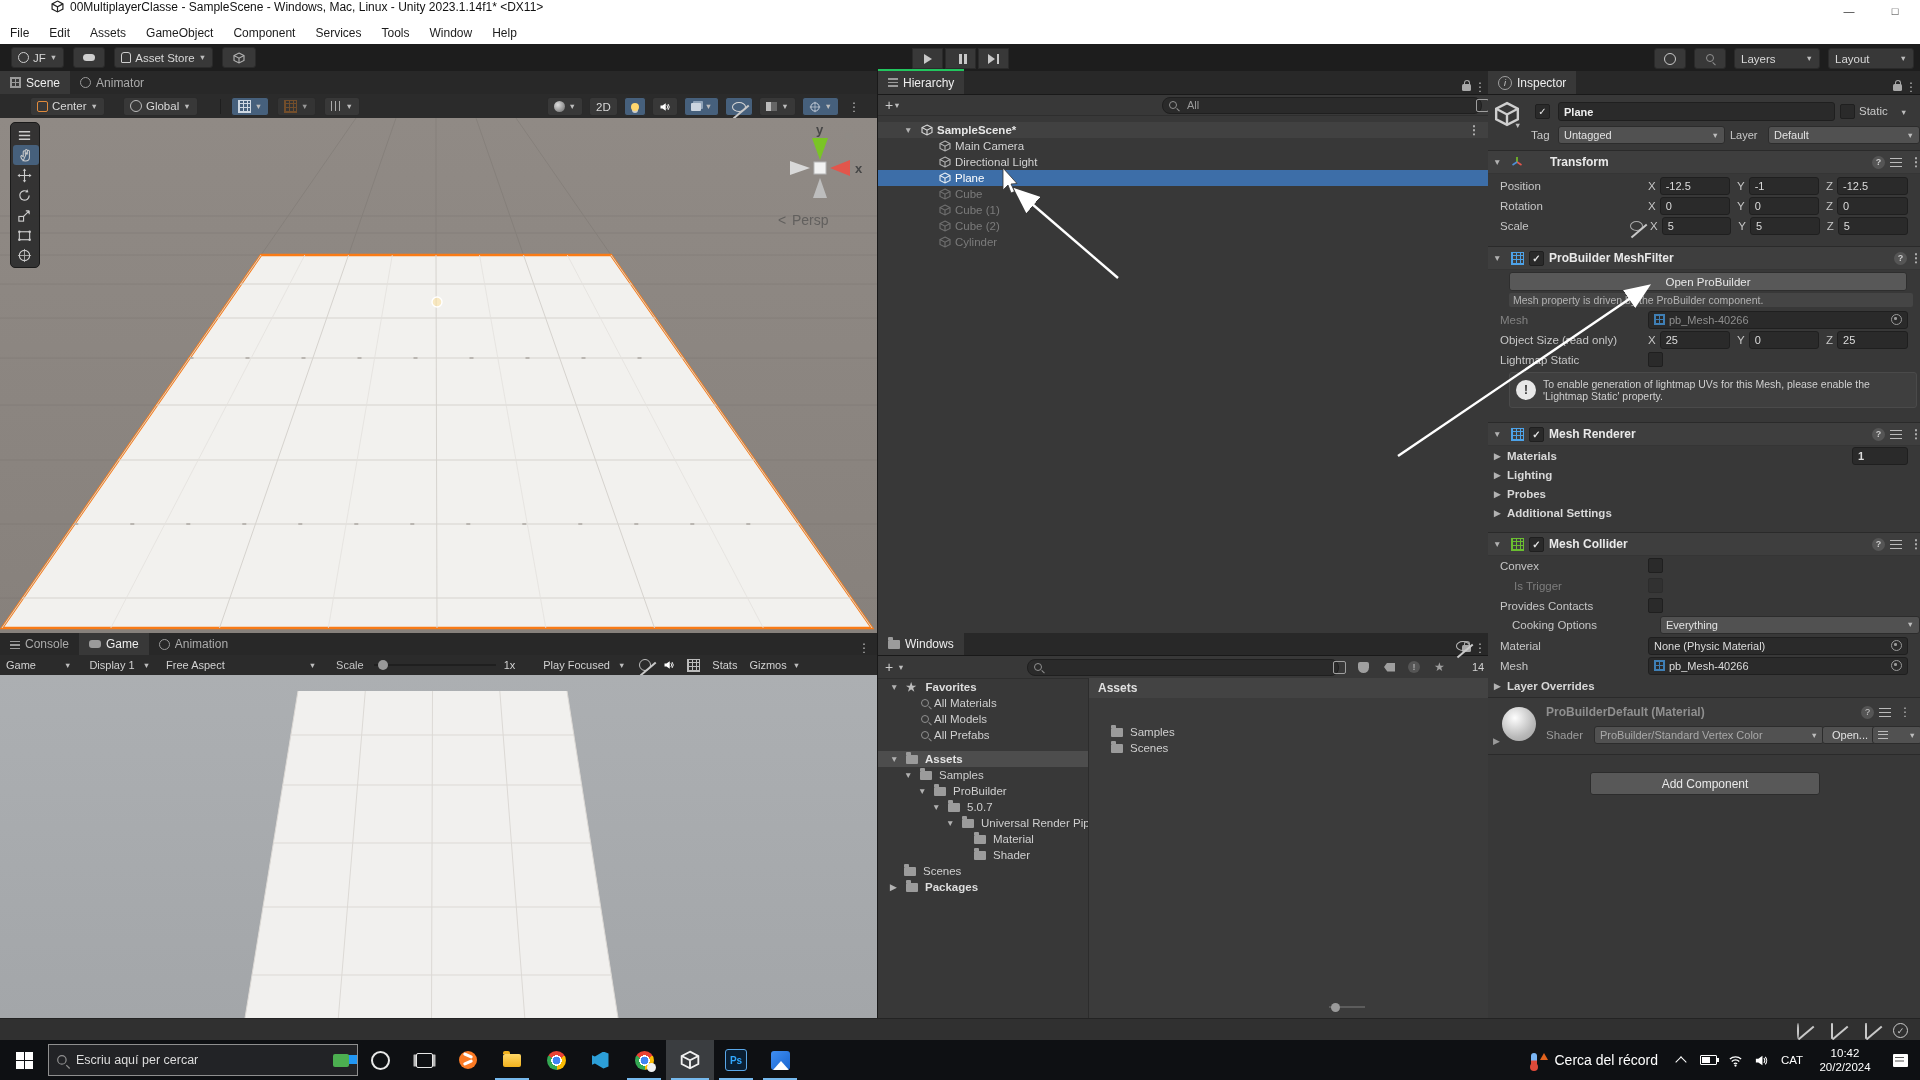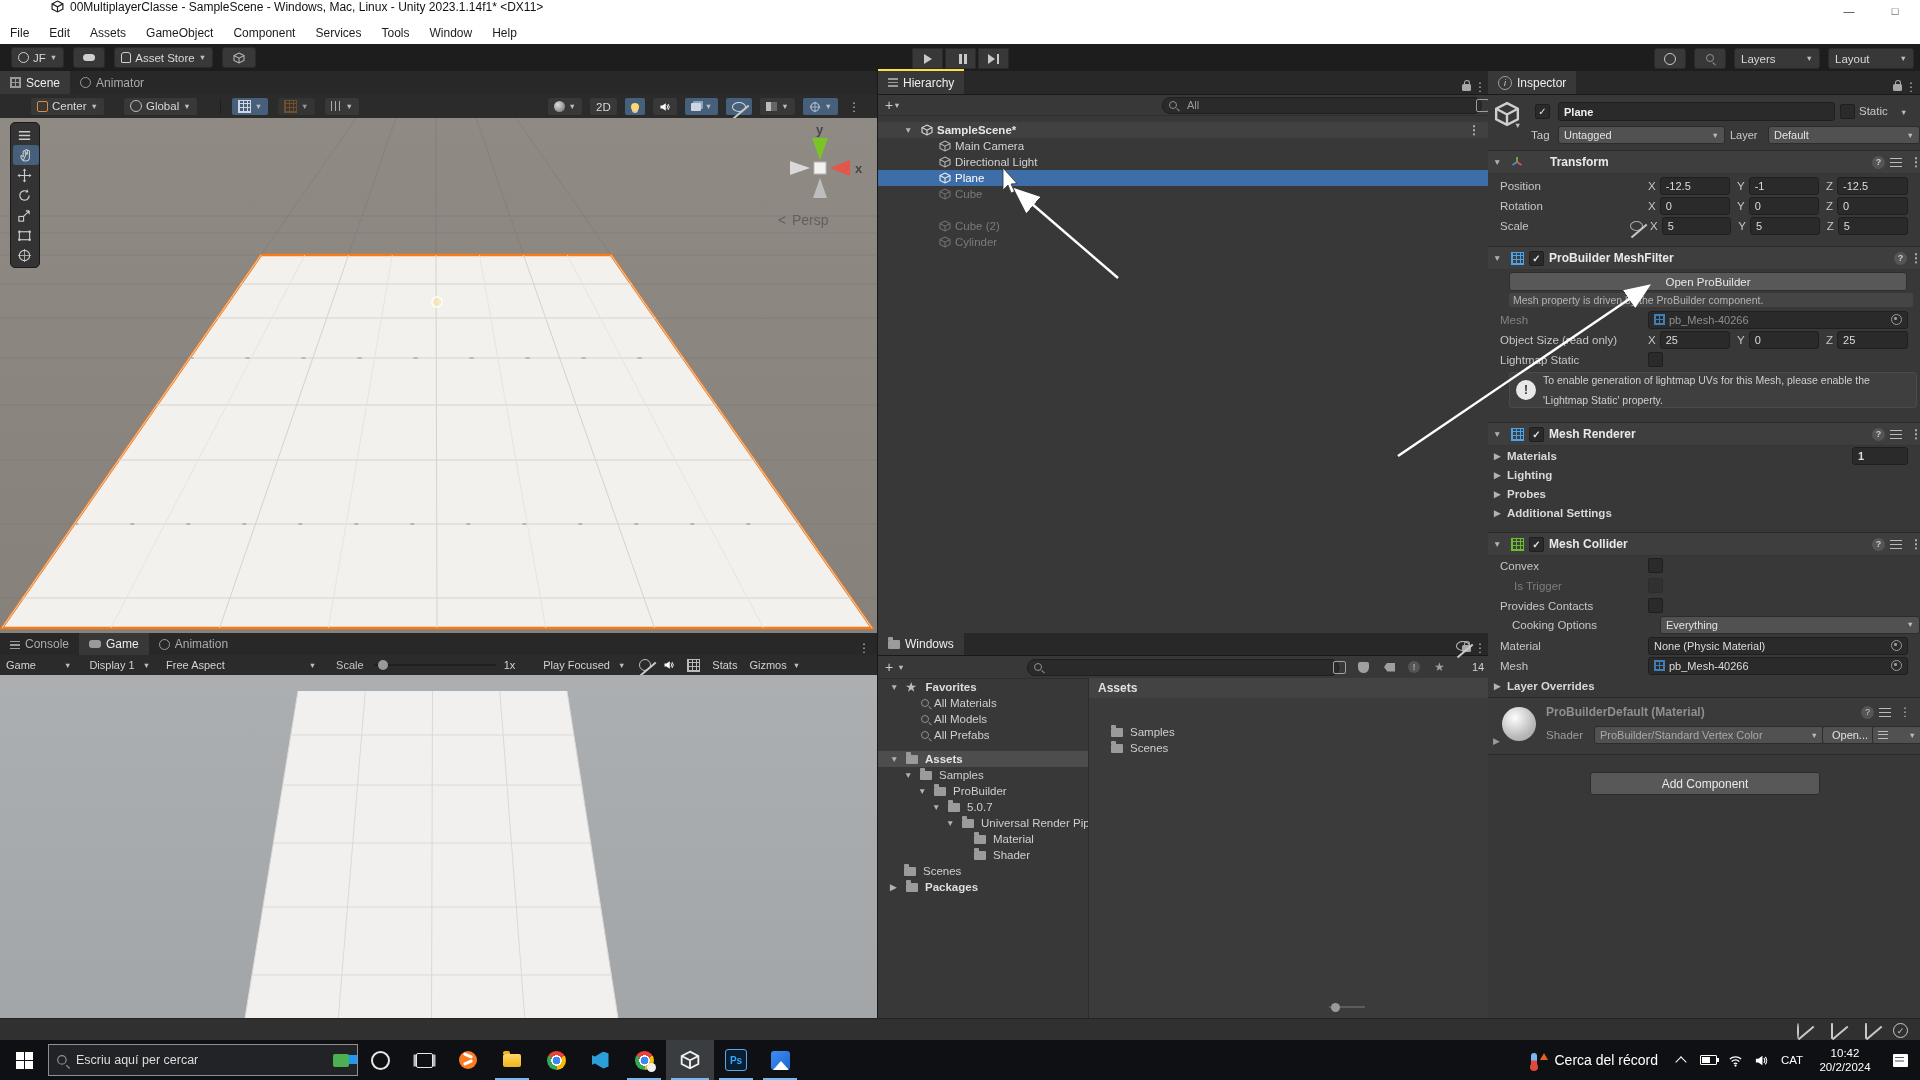--- a/index.html
+++ b/index.html
@@ -411,21 +411,21 @@
     <rect width="877" height="343" fill="url(#gvbg)"></rect>
     <polygon points="298,16 567,16 618,343 245,343" fill="#f1f0ee"></polygon>
     <g stroke="#dcd9d5" stroke-width="1">
       <path d="M298 16 245 343M365.3 16 338.3 343M432.5 16 431.5 343M499.8 16 524.8 343M567 16 618 343"></path>
       <path d="M290.9 60 573.9 60M282.8 110 581.6 110M273.4 168 590.7 168M263 232 600.7 232M252 300 611.3 300"></path>
     </g>
   </svg>
 
   <div class="abs" style="left:877px;top:71px;width:611px;height:562px;background:#383838;border-left:1px solid #191919;border-right:1px solid #191919">
     <div class="tabbar" style="height:23px">
-      <div class="tab active" style="border-top:2px solid #fde047">
+      <div class="tab active" style="border-top:2px solid #22c55e">
         <span style="width:10px;height:9px;background:repeating-linear-gradient(0deg,#9a9a9a 0 1.5px,transparent 1.5px 3.5px)"></span>
         <span>Hierarchy</span>
       </div>
       <span style="margin-left:auto" class="row">
         <span class="lk"></span>
         <span class="kb">⋮</span>
       </span>
     </div>
     <div class="row" style="height:20px;background:#383838;border-bottom:1px solid #2e2e2e;padding:0 7px">
       <span style="font-size:14px;color:#ccc">+</span>
@@ -465,20 +465,27 @@
           <use href="#i-cube"></use>
         </svg>
         <span>Plane</span>
       </div>
     <div class="hrow dis" style="left:0;top:115px;width:611px">
         <span style="width:57px"></span>
         <svg class="cub" viewBox="0 0 12 12">
           <use href="#i-cube"></use>
         </svg>
         <span>Cube</span>
+      </div>
+    <div class="hrow dis" style="left:0;top:131px;width:611px">
+        <span style="width:57px"></span>
+        <svg class="cub" viewBox="0 0 12 12">
+          <use href="#i-cube"></use>
+        </svg>
+        <span>Cube (1)</span>
       </div>
     <div class="hrow dis" style="left:0;top:147px;width:611px">
         <span style="width:57px"></span>
         <svg class="cub" viewBox="0 0 12 12">
           <use href="#i-cube"></use>
         </svg>
         <span>Cube (2)</span>
       </div>
     <div class="hrow dis" style="left:0;top:163px;width:611px">
         <span style="width:57px"></span>
@@ -758,21 +765,21 @@
             </div>
           </div>
       </div>
     </div>
     <div class="irow" style="left:12px;top:280px;width:408px">
       <span style="width:148px">Lightmap Static</span>
       <span class="cb"></span>
     </div>
     <div class="abs row" style="left:21px;top:301px;width:394px;height:34px;background:#3f3f3f;border:1px solid #4a4a4a;border-radius:3px;gap:7px;padding:0 6px">
       <span style="width:20px;height:20px;border-radius:50%;background:#e8e8e8;color:#333;font-weight:bold;display:flex;align-items:center;justify-content:center;flex:none">!</span>
-      <span style="font-size:10.5px;color:#cfcfcf;line-height:20px">To enable generation of lightmap UVs for this Mesh, please enable the 'Lightmap Static' property.</span>
+      <span style="font-size:10.5px;color:#cfcfcf;line-height:12px">To enable generation of lightmap UVs for this Mesh, please enable the 'Lightmap Static' property.</span>
     </div>
 
     <div class="chead abs" style="left:0;top:351px;width:432px">
       <span class="fa">▼</span>
       <span class="gr" style="color:#4da2e8"></span>
       <span class="cb">
           <i>✓</i>
         </span>
       <span>Mesh Renderer</span>
       <span style="margin-left:auto" class="row">

